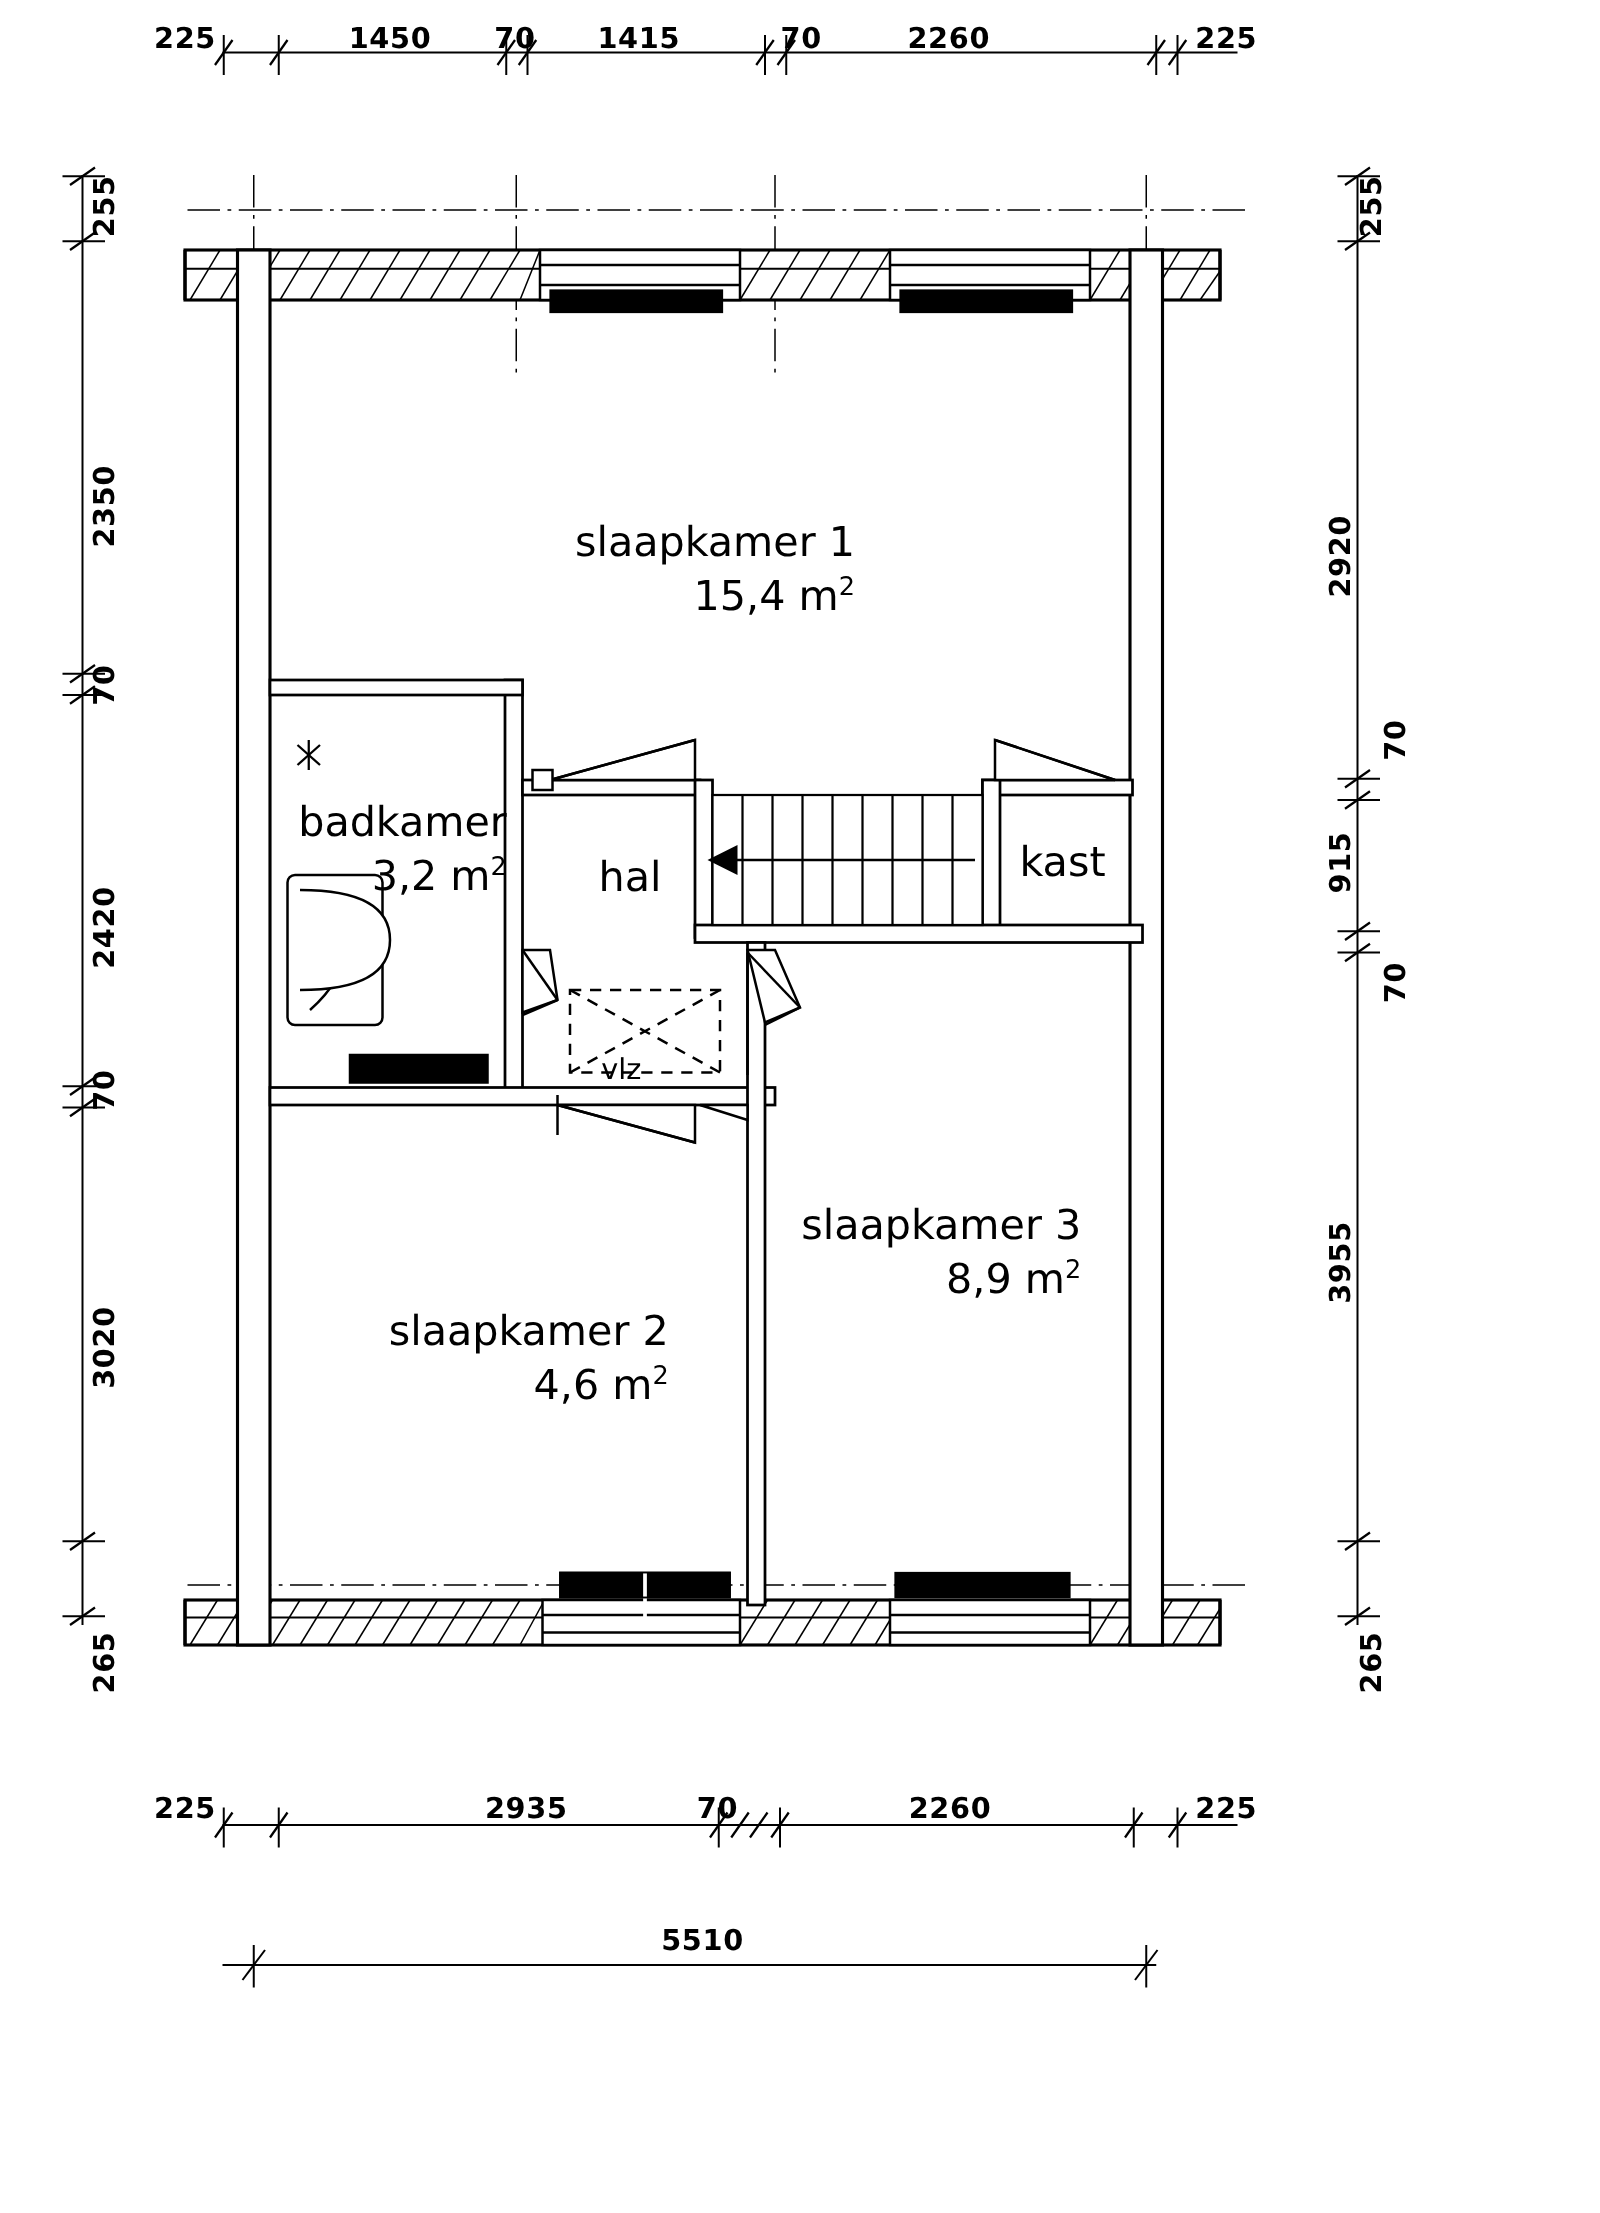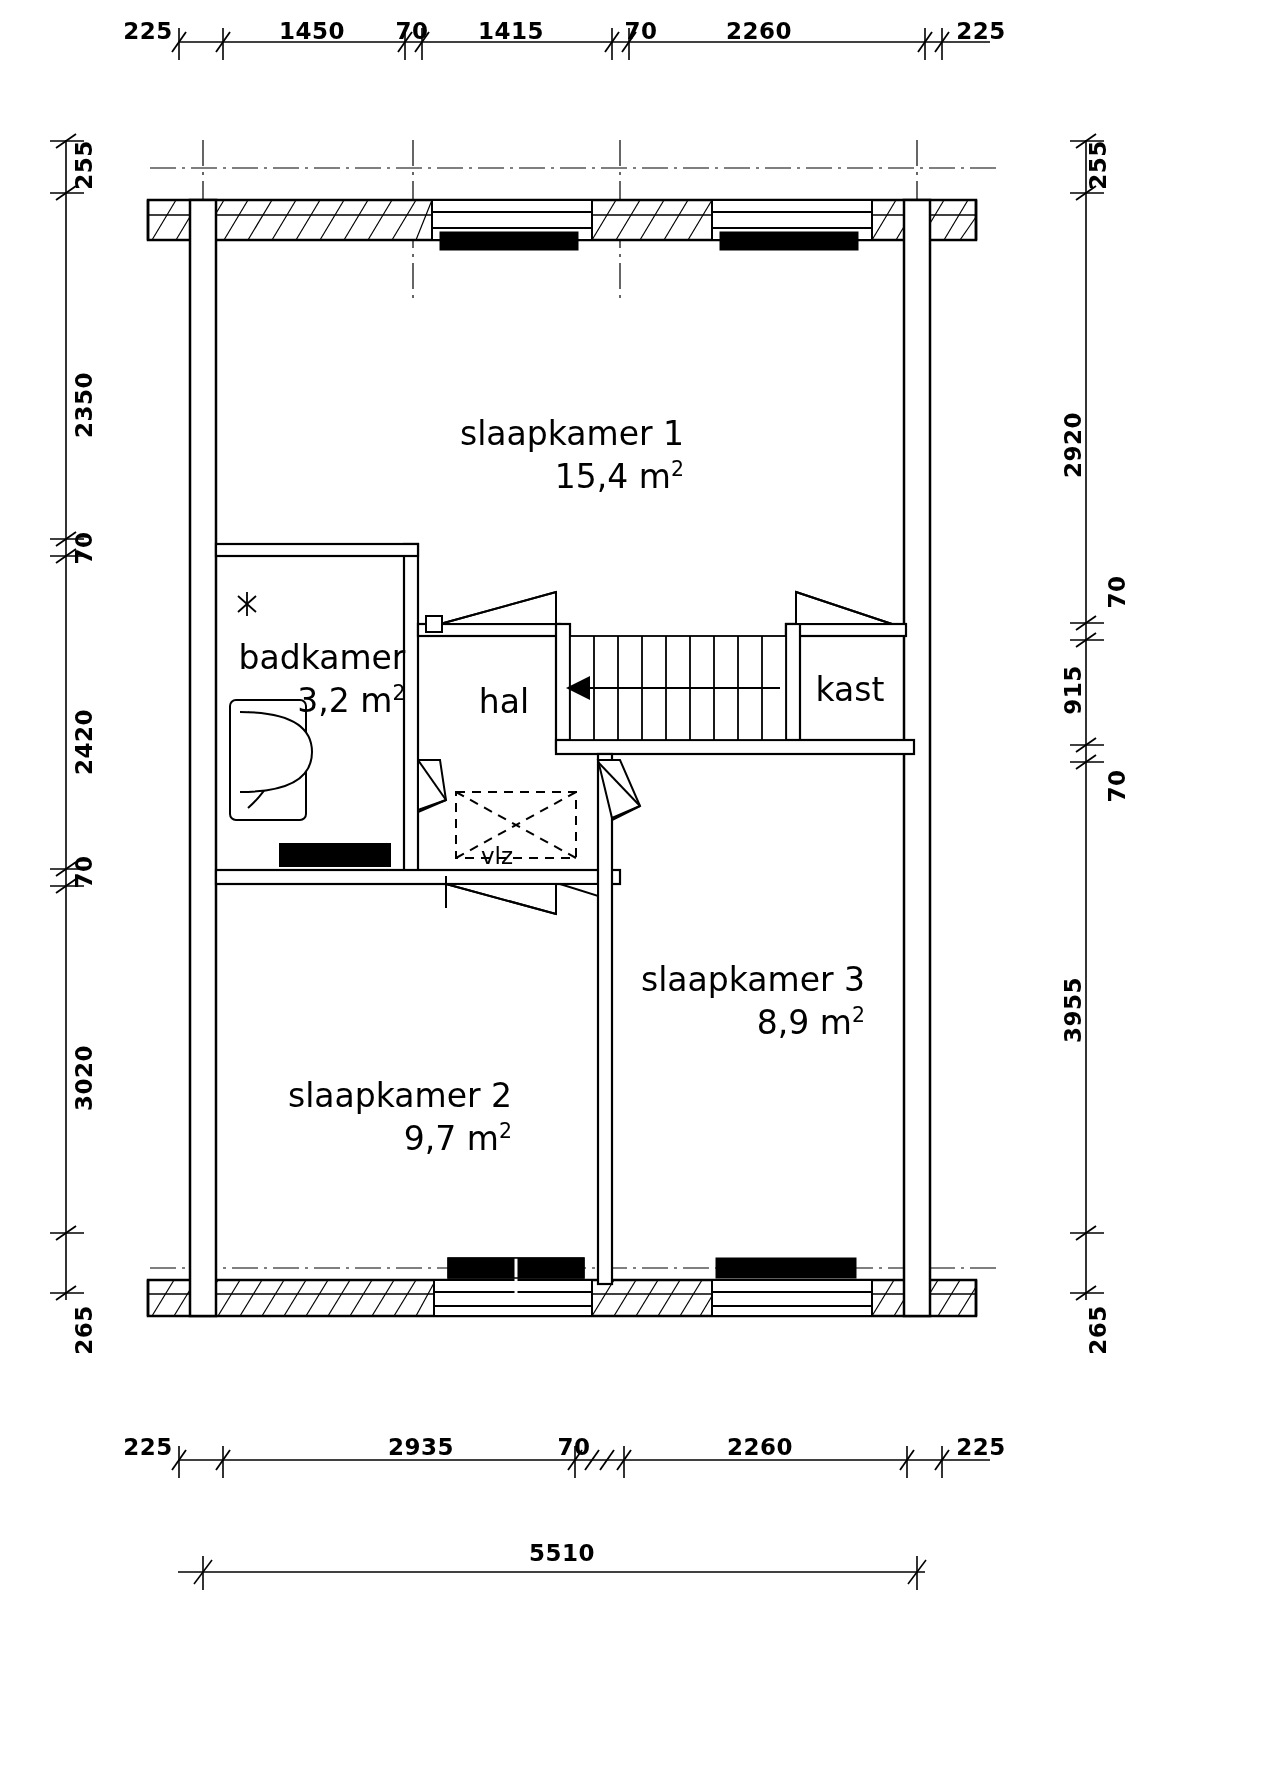--- a/index.html
+++ b/index.html
@@ -336,23 +336,23 @@
 
 <div class="lbl room" style="left:497px;top:826px;transform:translate(-50%,0);font-size:23px;margin-top:17px;">
   <span>vlz</span>
 </div>
 
 <div class="lbl room" style="left:753px;top:960px;transform:translate(-50%,0);">
   <span>slaapkamer 3</span>
   <span class="area"><span>8,9 m</span><sup>2</sup></span>
 </div>
 
-<div class="lbl room" style="left:400px;top:1045px;transform:translate(-50%,0);margin-top:31px;">
+<div class="lbl room" style="left:423px;top:1045px;transform:translate(-50%,0);">
   <span>slaapkamer 2</span>
-  <span class="area"><span>9,7 m</span><sup>2</sup></span>
+  <span class="area"><span>4,6 m</span><sup>2</sup></span>
 </div>
 
 <div class="lbl dim" style="left:148px;top:18px;transform:translate(-50%,0);">225</div>
 <div class="lbl dim" style="left:312px;top:18px;transform:translate(-50%,0);">1450</div>
 <div class="lbl dim" style="left:412px;top:18px;transform:translate(-50%,0);">70</div>
 <div class="lbl dim" style="left:511px;top:18px;transform:translate(-50%,0);">1415</div>
 <div class="lbl dim" style="left:641px;top:18px;transform:translate(-50%,0);">70</div>
 <div class="lbl dim" style="left:759px;top:18px;transform:translate(-50%,0);">2260</div>
 <div class="lbl dim" style="left:981px;top:18px;transform:translate(-50%,0);">225</div>
 

